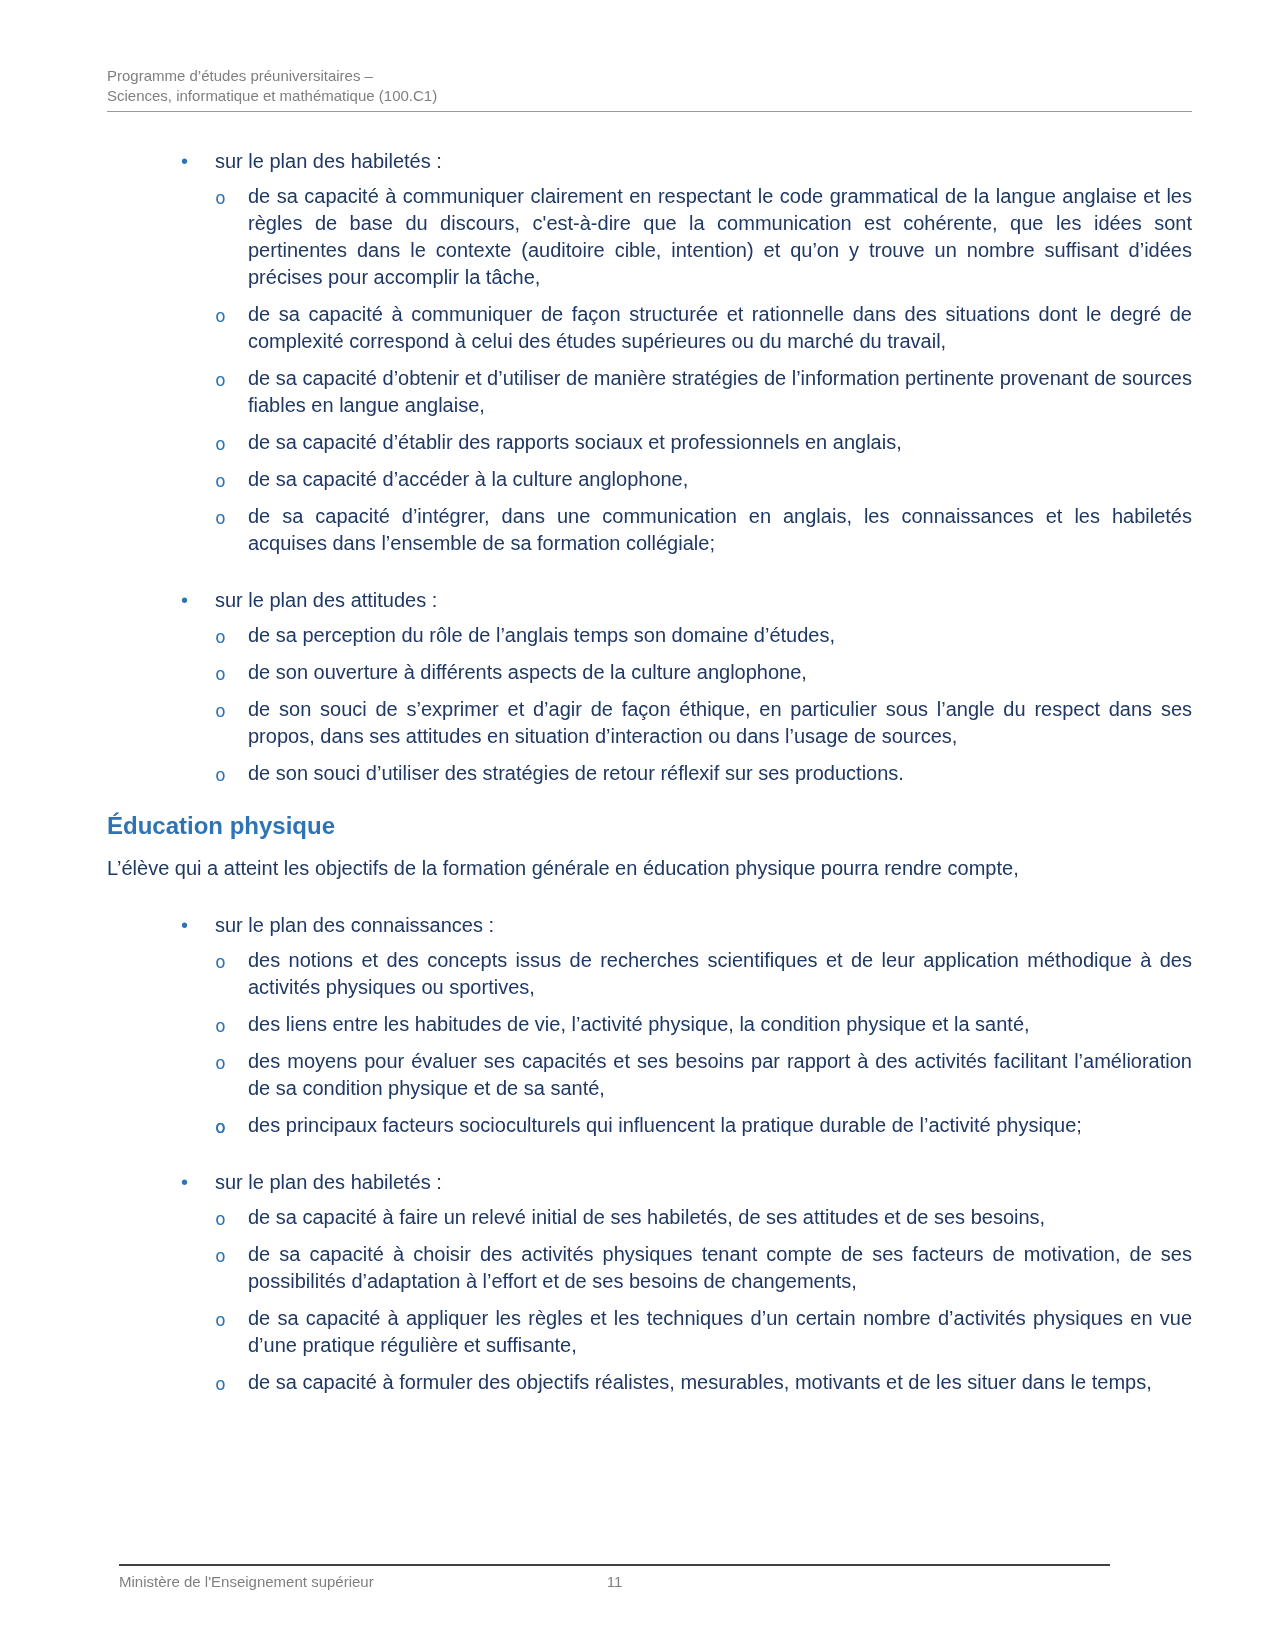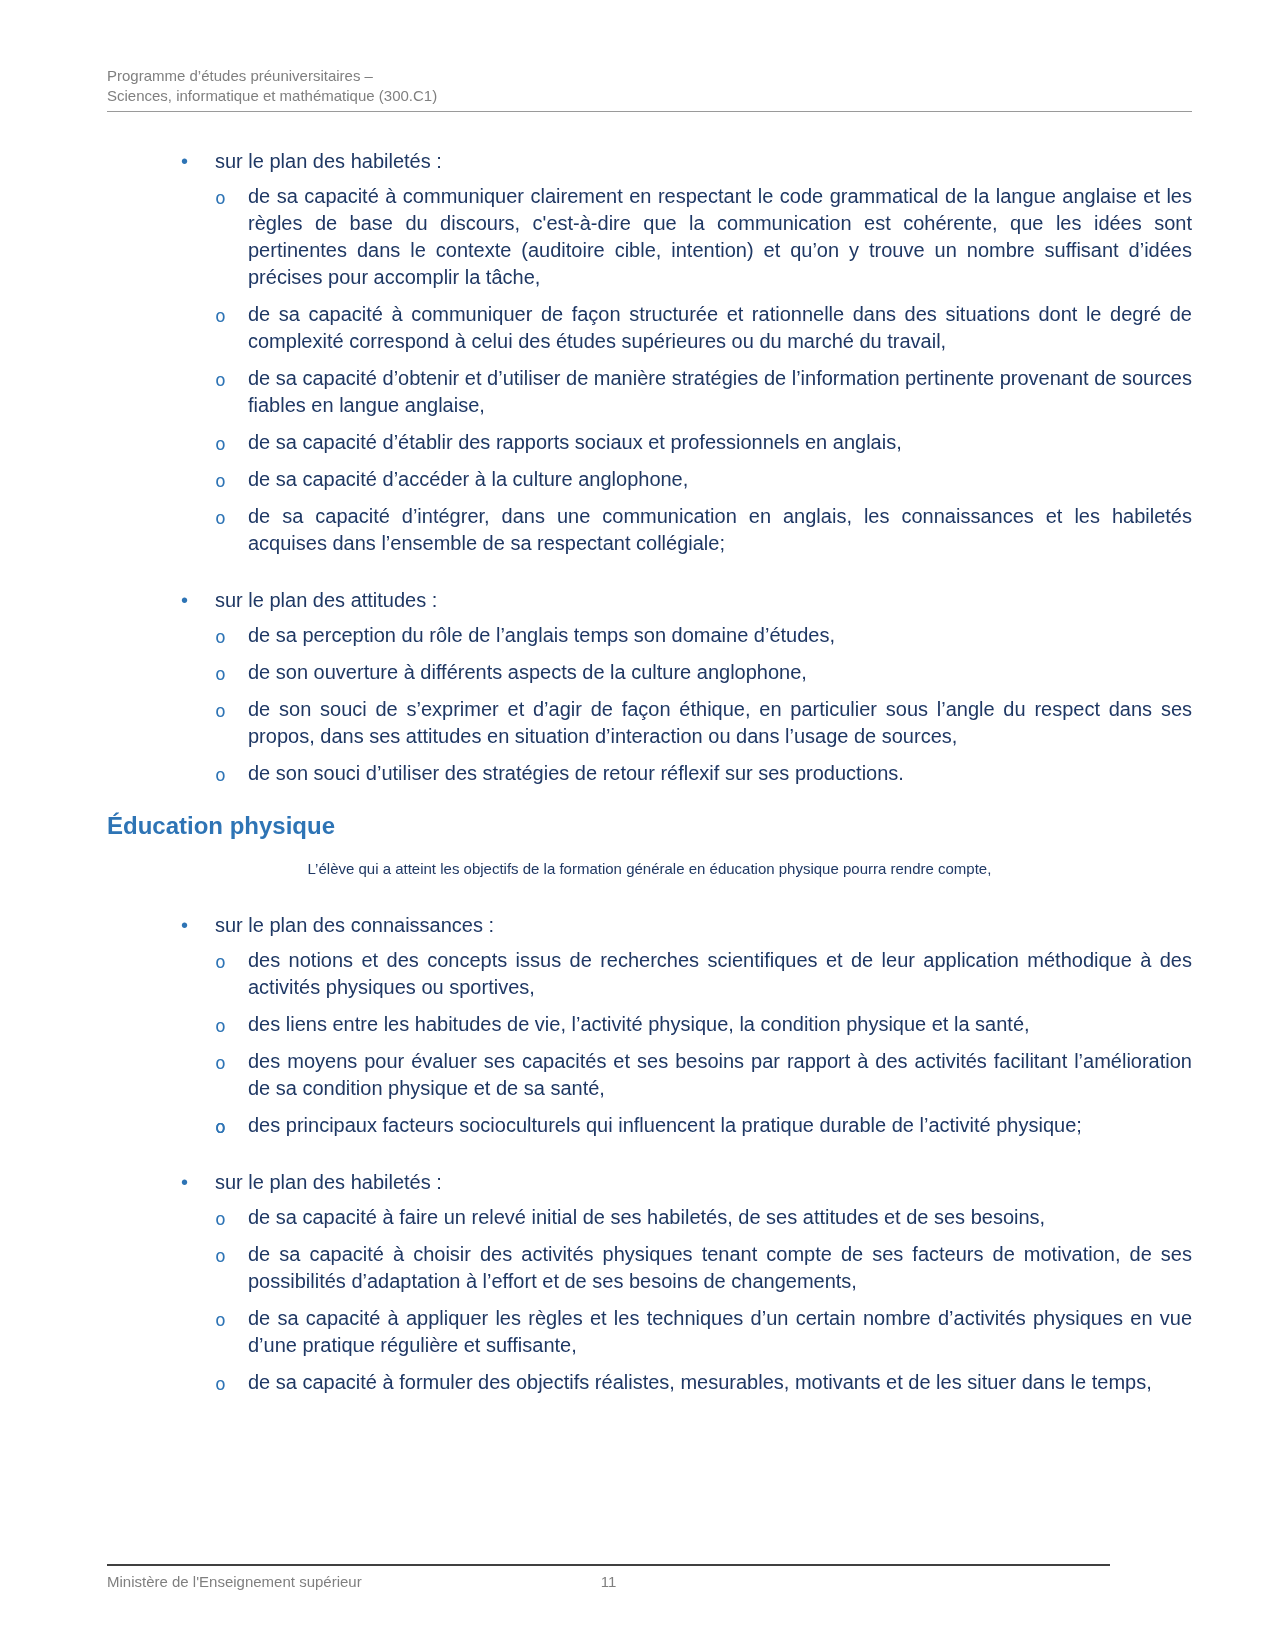--- a/index.html
+++ b/index.html
@@ -31,52 +31,52 @@
     text-align:justify;margin-bottom:10px;
   }
   .l2-marker{
     position:absolute;left:108px;top:1px;color:var(--accent);
     font-family:"DejaVu Sans Mono",monospace;font-size:18px;
   }
   .section-heading{
     margin:24px 0 0 0;font-size:24px;line-height:30px;
     font-weight:bold;color:var(--heading);
   }
-  .intro{margin:14px 0 0 0;font-size:15px;line-height:27px;text-align:center;}
+  .intro{margin:14px 0 0 0;font-size:20px;line-height:27px;}
   
-  .footer{position:absolute;left:107px;right:165px;bottom:58px;}
+  .footer{position:absolute;left:119px;right:165px;bottom:58px;}
   .footer-rule{border-top:2px solid #404040;height:0;margin-bottom:6px;}
   .footer-row{position:relative;font-size:15px;line-height:20px;color:var(--muted);}
   .footer-page{position:absolute;left:50%;transform:translateX(-50%);}
 </style>
 </head>
 <body>
 
 <div class="page">
 
   <div class="header">
     <div class="header-line">Programme d’études préuniversitaires –</div>
-    <div class="header-line">Sciences, informatique et mathématique (300.C1)</div>
+    <div class="header-line">Sciences, informatique et mathématique (100.C1)</div>
     <div class="header-rule"></div>
   </div>
 
   <div class="content">
 
     <section class="bullet-group first">
       <div class="l1-item">
         <span class="l1-marker">•</span>
         <span class="l1-text">sur le plan des habiletés :</span>
       </div>
       <div class="l2-list">
           <div class="l2-item"><span class="l2-marker">o</span><span class="l2-text">de sa capacité à communiquer clairement en respectant le code grammatical de la langue anglaise et les règles de base du discours, c'est-à-dire que la communication est cohérente, que les idées sont pertinentes dans le contexte (auditoire cible, intention) et qu’on y trouve un nombre suffisant d’idées précises pour accomplir la tâche,</span></div>
           <div class="l2-item"><span class="l2-marker">o</span><span class="l2-text">de sa capacité à communiquer de façon structurée et rationnelle dans des situations dont le degré de complexité correspond à celui des études supérieures ou du marché du travail,</span></div>
           <div class="l2-item"><span class="l2-marker">o</span><span class="l2-text">de sa capacité d’obtenir et d’utiliser de manière stratégies de l’information pertinente provenant de sources fiables en langue anglaise,</span></div>
           <div class="l2-item"><span class="l2-marker">o</span><span class="l2-text">de sa capacité d’établir des rapports sociaux et professionnels en anglais,</span></div>
           <div class="l2-item"><span class="l2-marker">o</span><span class="l2-text">de sa capacité d’accéder à la culture anglophone,</span></div>
-          <div class="l2-item"><span class="l2-marker">o</span><span class="l2-text">de sa capacité d’intégrer, dans une communication en anglais, les connaissances et les habiletés acquises dans l’ensemble de sa respectant collégiale;</span></div>
+          <div class="l2-item"><span class="l2-marker">o</span><span class="l2-text">de sa capacité d’intégrer, dans une communication en anglais, les connaissances et les habiletés acquises dans l’ensemble de sa formation collégiale;</span></div>
         </div>
     </section>
 
     <section class="bullet-group">
       <div class="l1-item">
         <span class="l1-marker">•</span>
         <span class="l1-text">sur le plan des attitudes :</span>
       </div>
       <div class="l2-list">
           <div class="l2-item"><span class="l2-marker">o</span><span class="l2-text">de sa perception du rôle de l’anglais temps son domaine d’études,</span></div>

